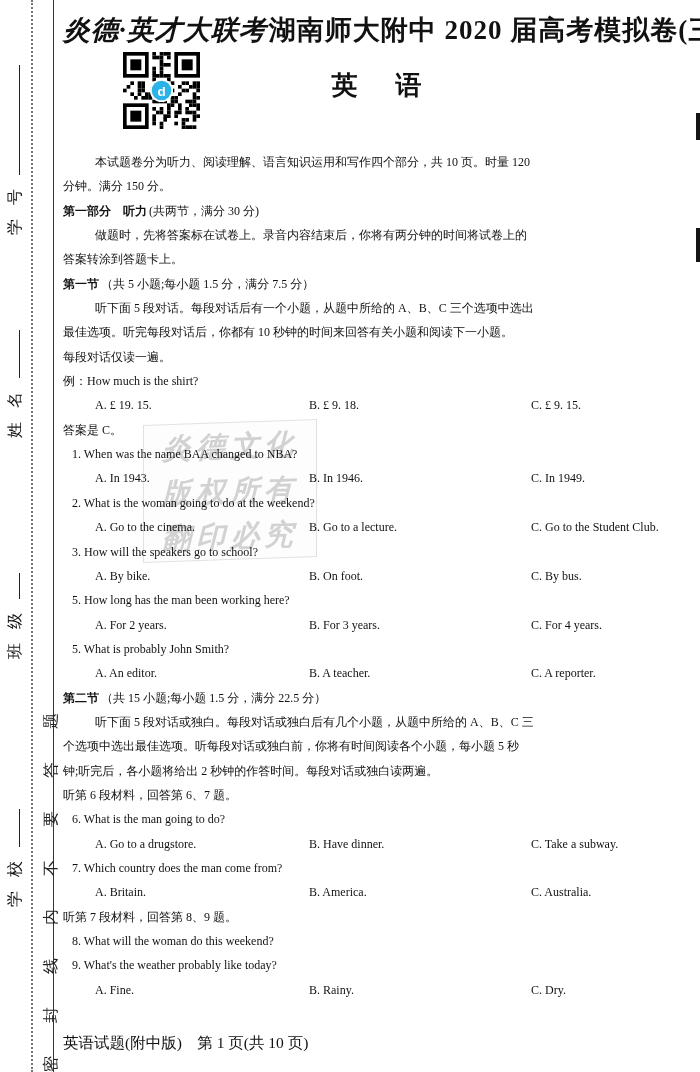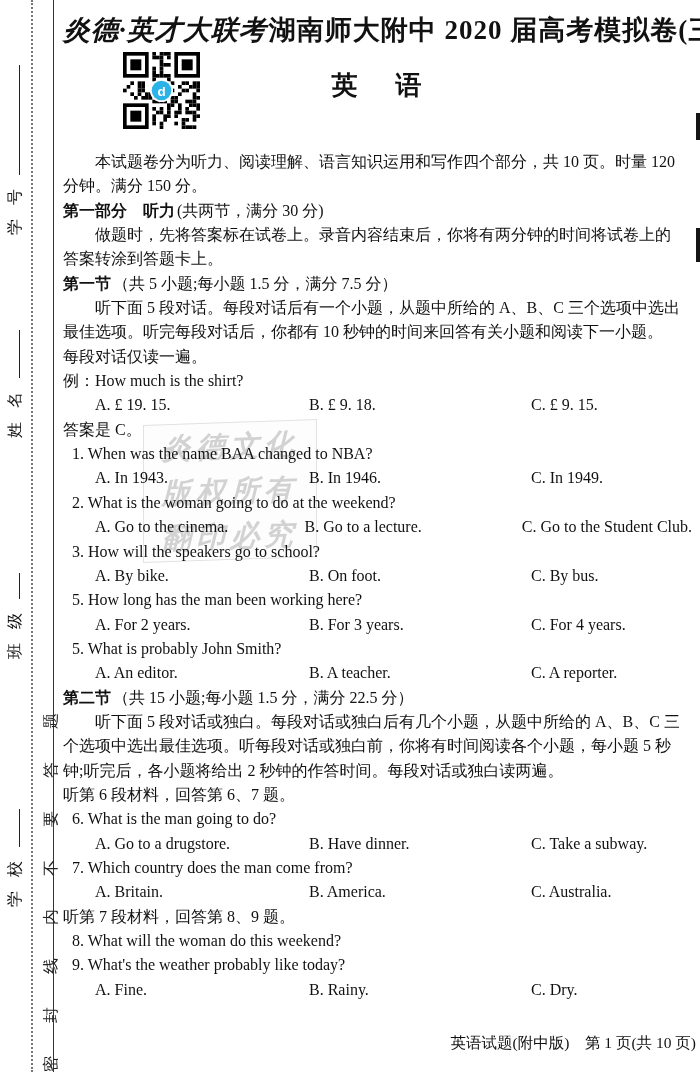--- a/index.html
+++ b/index.html
@@ -40,32 +40,32 @@
 
   
   .watermark{position:absolute;left:143px;top:422px;width:172px;height:136px;
              border:1px solid #e2e2e2;background:#fdfdfd;z-index:0;
              display:flex;flex-direction:column;justify-content:space-around;align-items:center;
              transform:skewY(-2deg);}
   .watermark div{font-size:29px;font-weight:bold;color:#d2d2d2;letter-spacing:5px;
                  font-style:italic;line-height:34px;white-space:nowrap;}
 
   
-  .content{position:absolute;left:63px;right:8px;top:150px;z-index:1;font-size:16px;}
+  .content{position:absolute;left:63px;right:8px;top:150px;z-index:1;font-size:12px;}
   .ln{height:24.35px;line-height:24.35px;white-space:nowrap;}
   .ln.ind{text-indent:32px;}
   .ln.q{padding-left:9px;}
   .hb{font-family:"Liberation Sans","DejaVu Sans",sans-serif;font-weight:bold;}
   .hr{margin-left:2px;margin-top:10px;}
   .opts{padding-left:32px;display:flex;gap:24px;}
   .opt.a{width:190px;}
   .opt.b{width:198px;}
   .opt.c{flex:1;}
 
-  .footer{position:absolute;left:63px;right:4px;top:1033px;text-align:right;
+  .footer{position:absolute;left:63px;right:4px;top:1033px;text-align:left;
           font-size:15.5px;z-index:2;}
 </style>
 </head>
 <body>
 
 <div class="page">
 
   <div class="vline dotted"></div>
   <div class="vline solid"></div>
 

